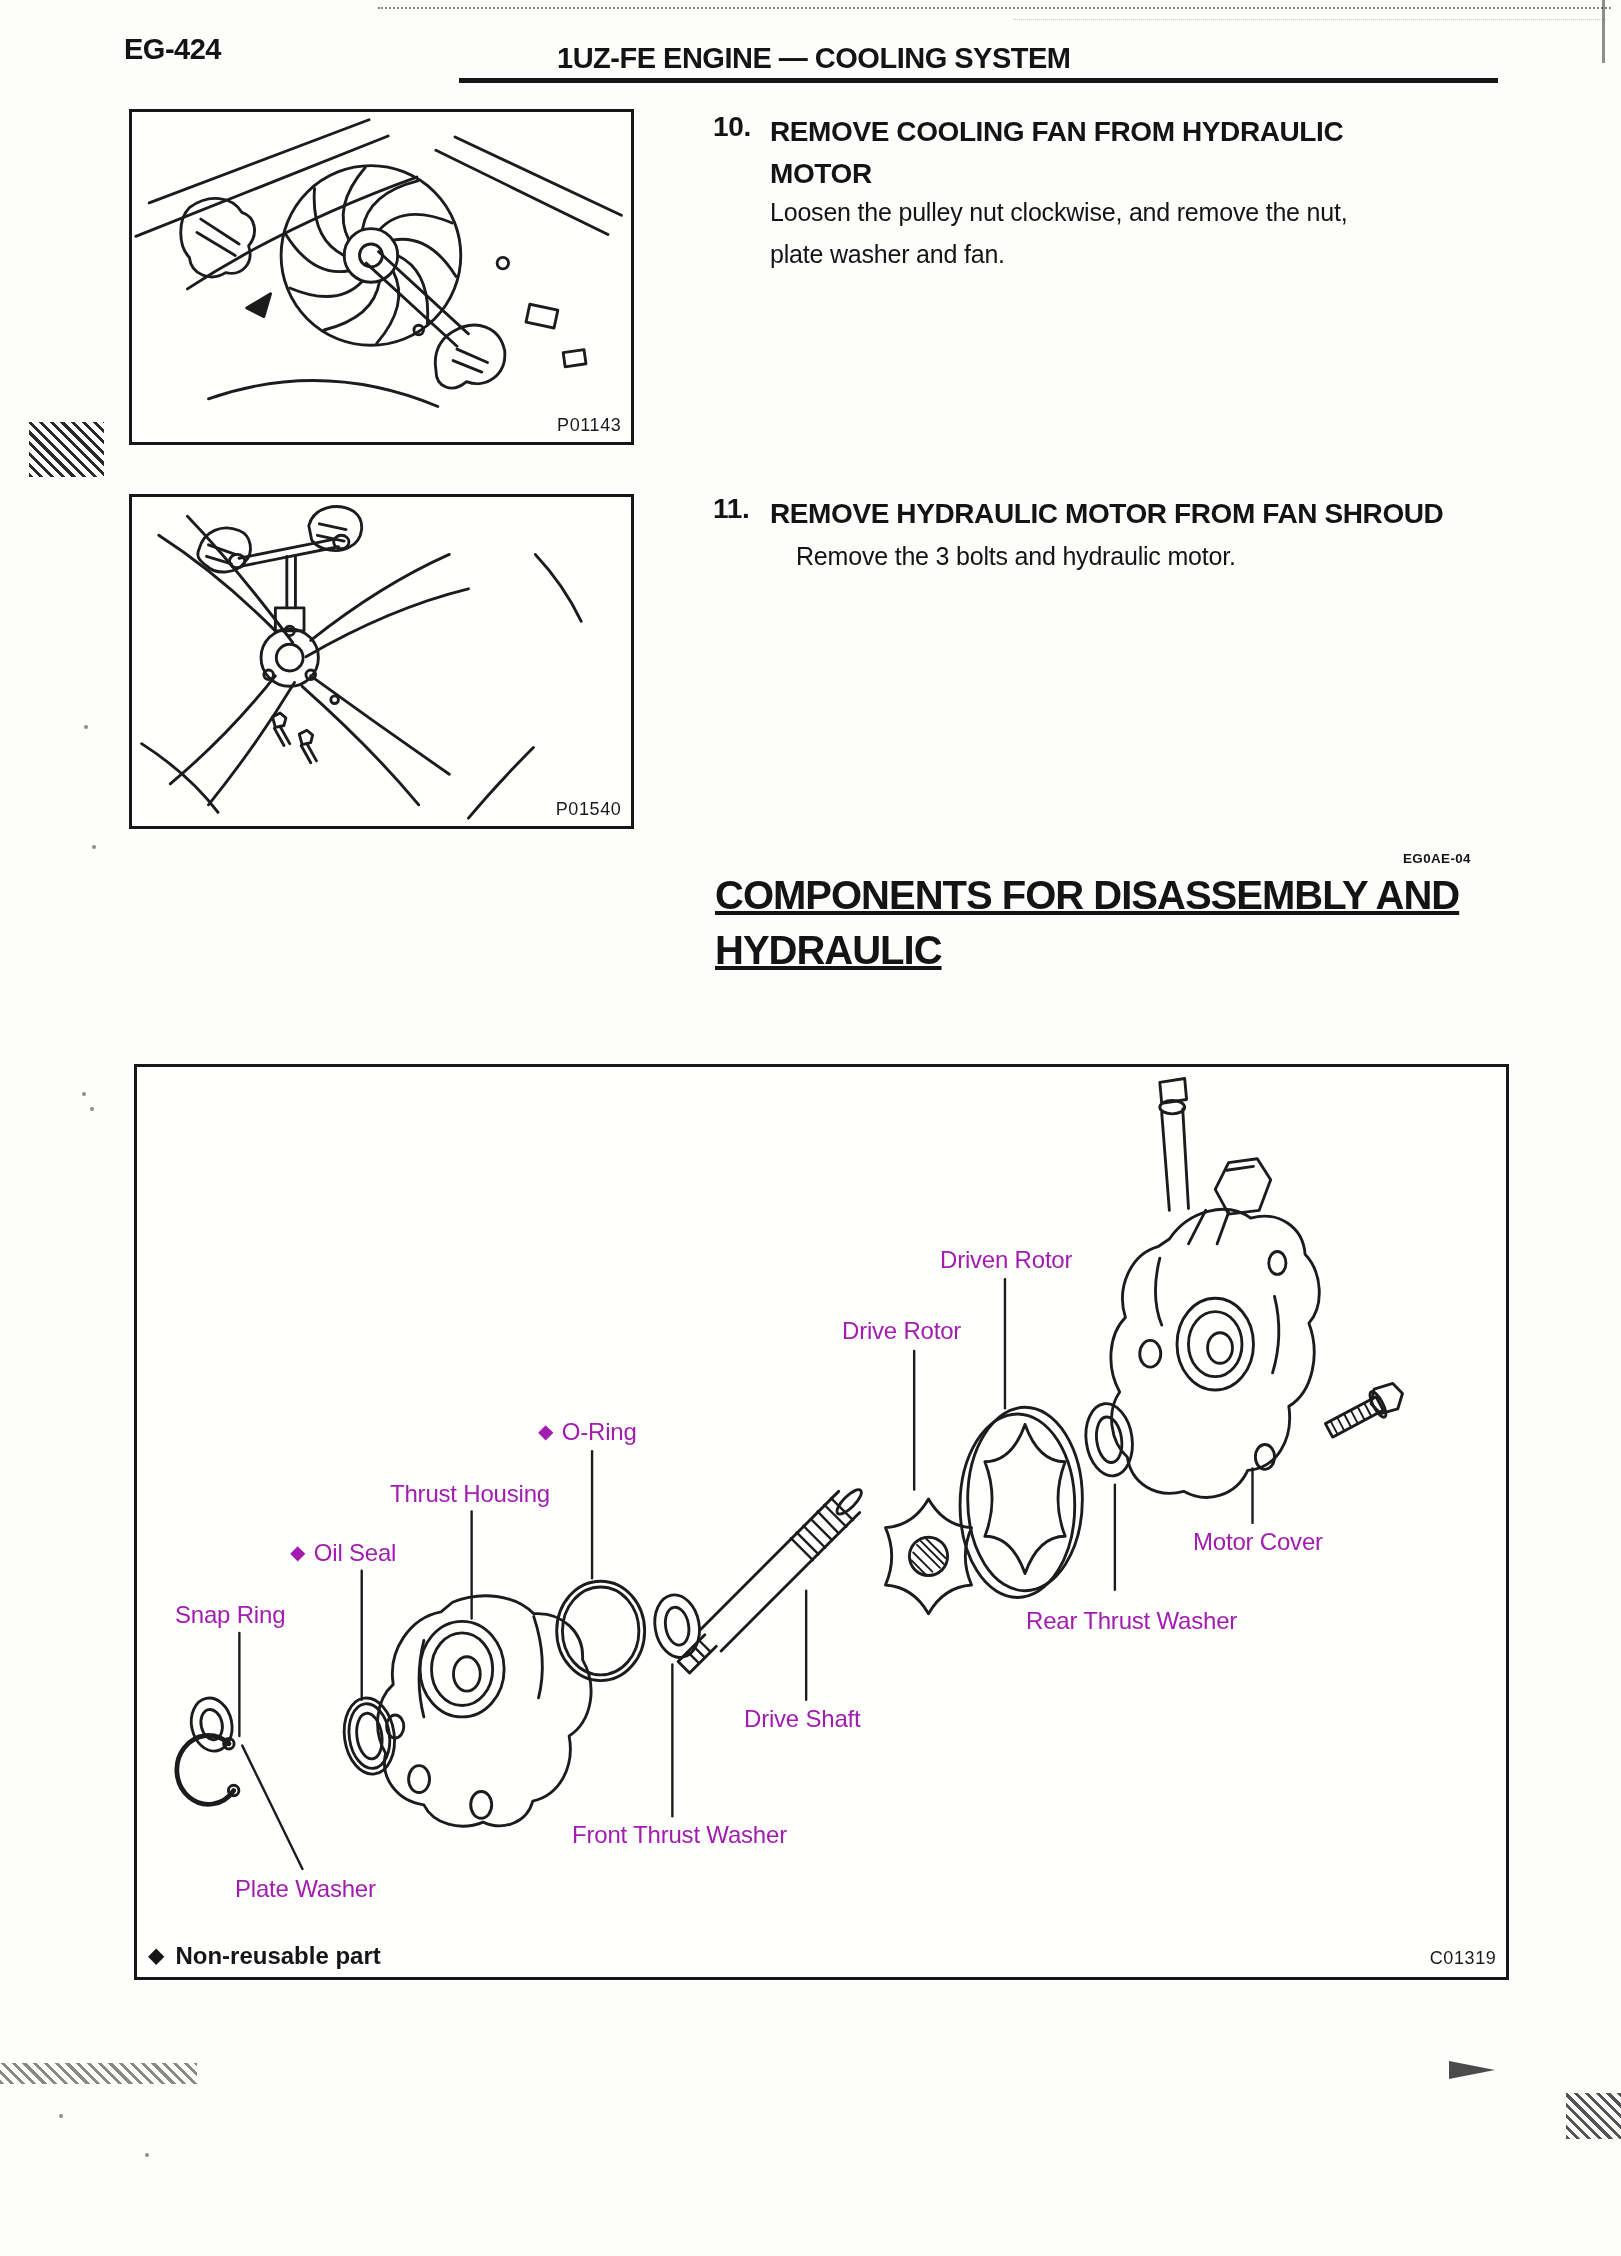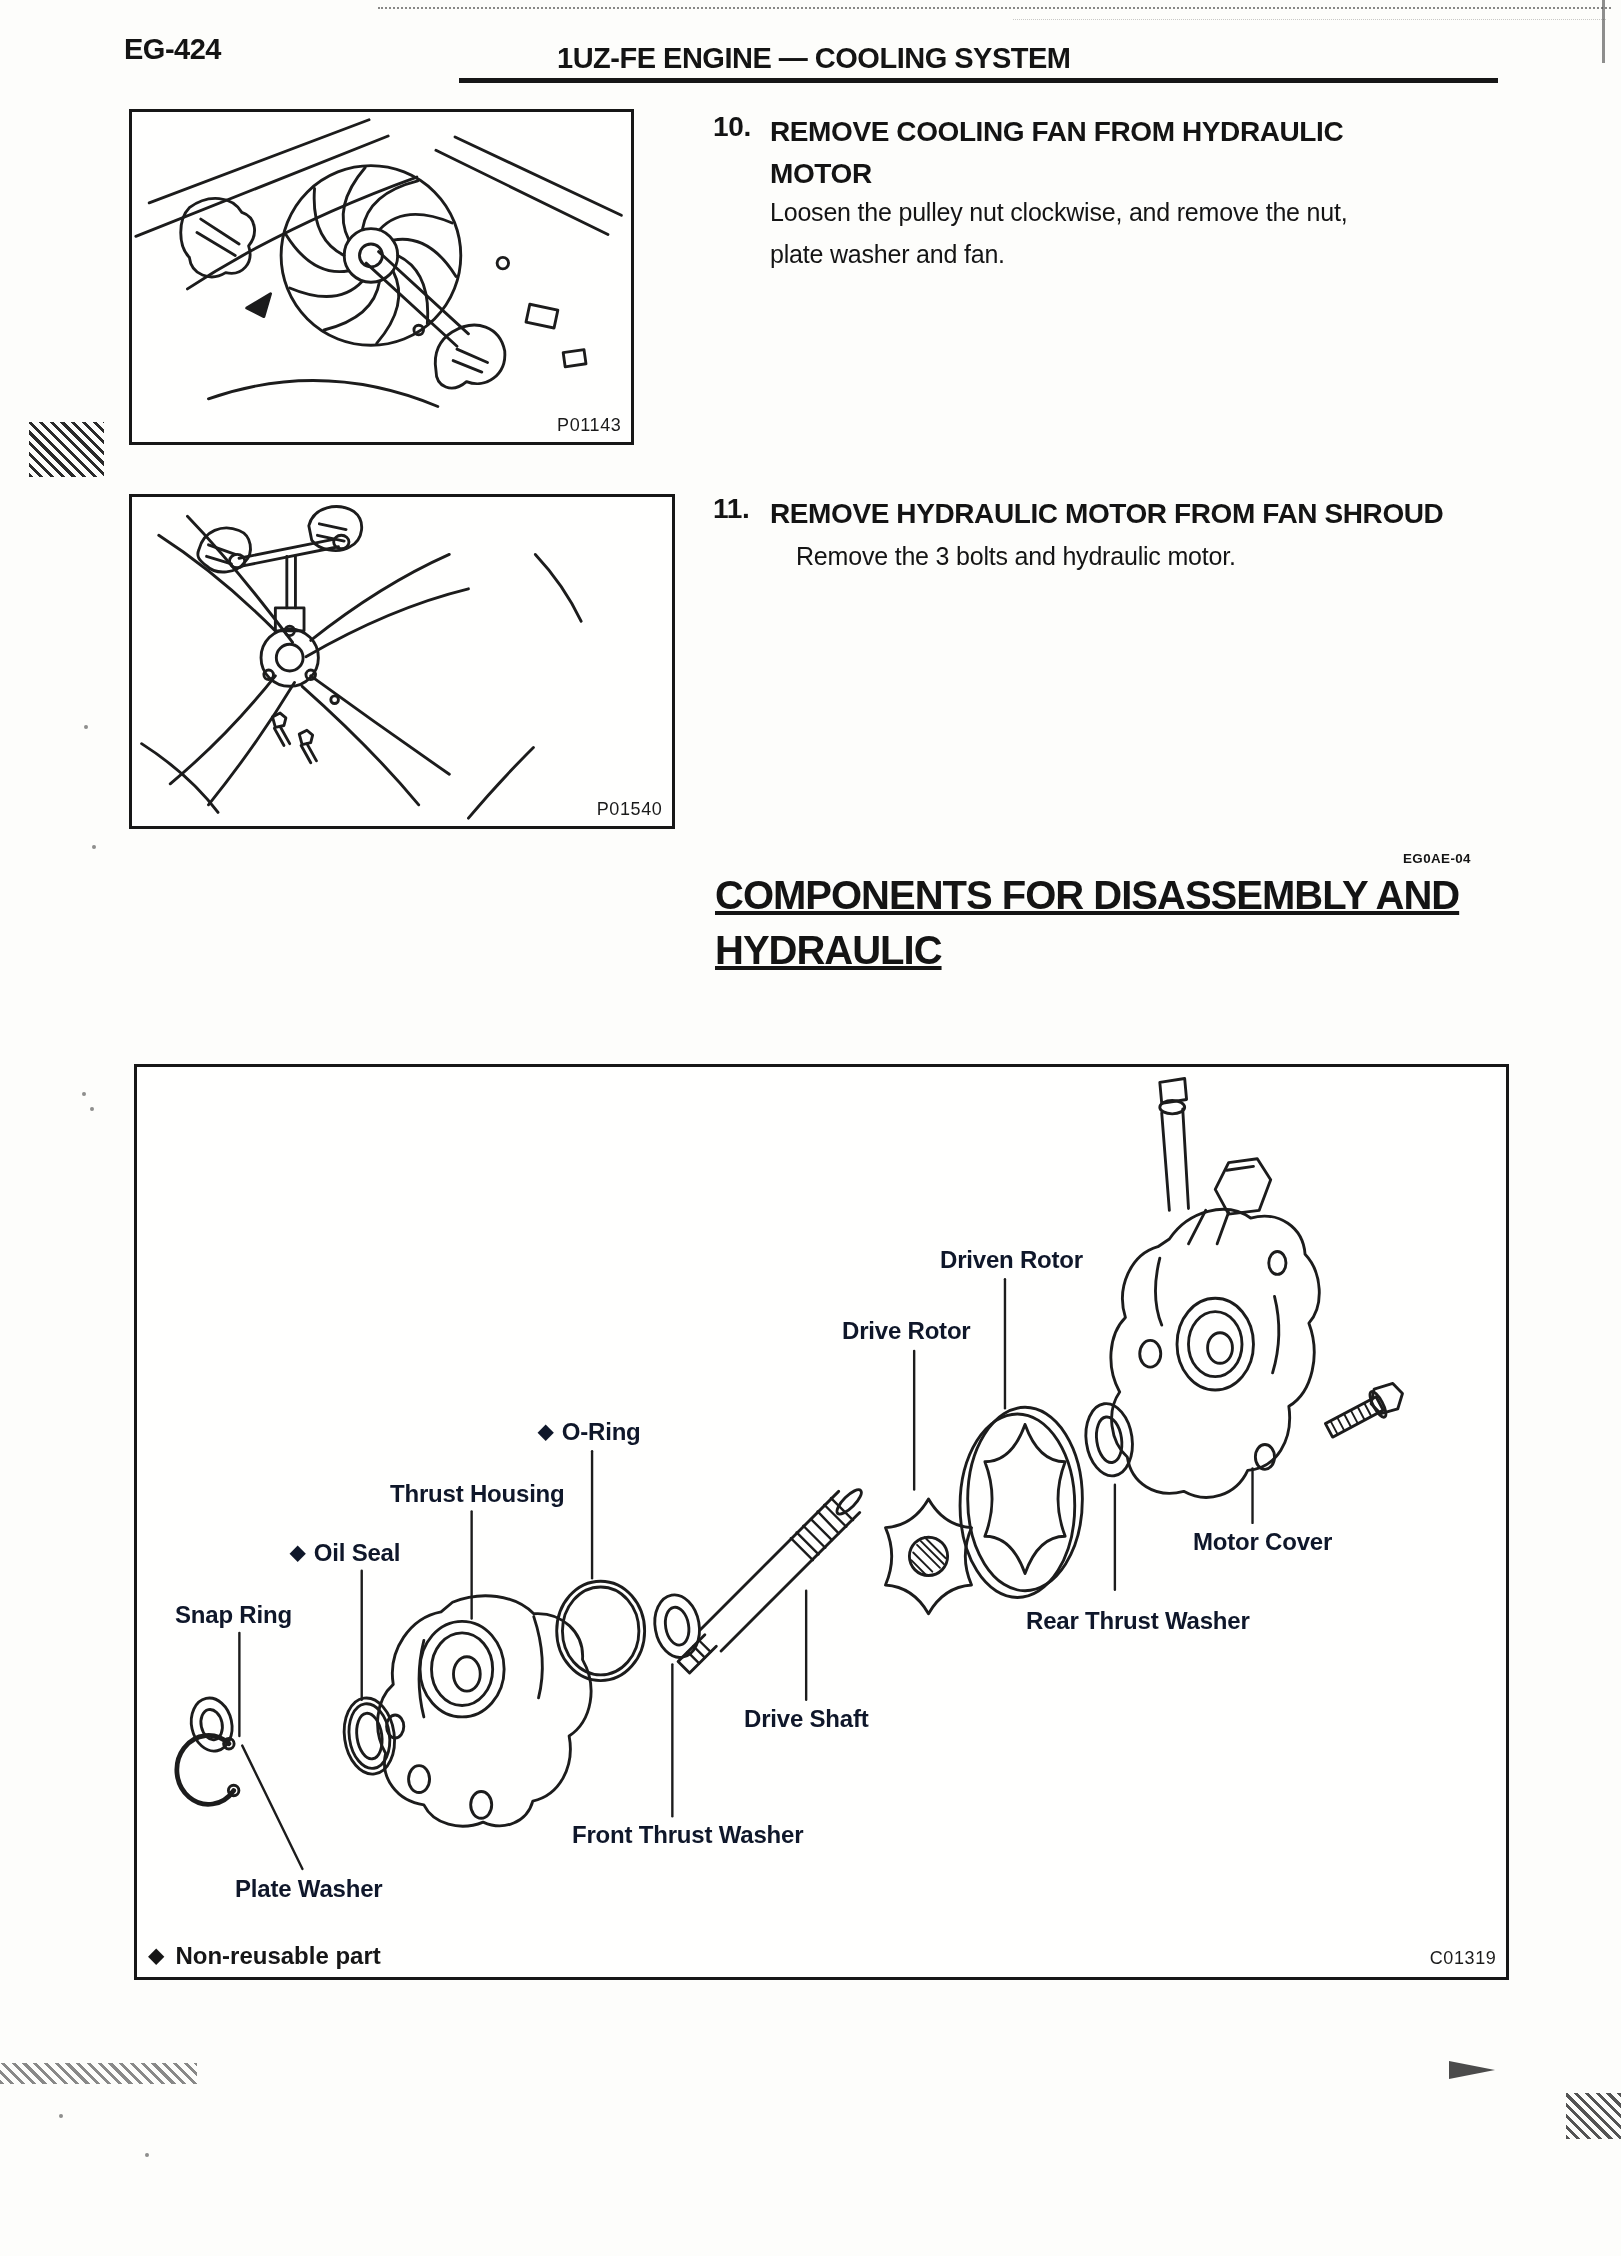--- a/index.html
+++ b/index.html
@@ -9,21 +9,21 @@
   .pageno{font-size:29px;font-weight:bold;letter-spacing:-0.5px;white-space:nowrap;}
   .hdr-title{font-size:29px;font-weight:bold;letter-spacing:-0.5px;white-space:nowrap;}
   .hdr-rule{position:absolute;background:#171717;}
   .figure-box{position:absolute;border:3.8px solid #171717;background:#fffffe;box-sizing:border-box;}
   .fig-code{position:absolute;right:9.6px;bottom:5.7px;font-size:18px;letter-spacing:0.6px;color:#1b1b1b;}
   .step-num{font-size:28px;font-weight:bold;letter-spacing:-0.3px;white-space:nowrap;}
   .step-title div{font-size:28px;font-weight:bold;line-height:42px;letter-spacing:-0.4px;white-space:nowrap;}
   .step-body div{font-size:25px;line-height:42px;letter-spacing:-0.2px;white-space:nowrap;}
   .section-title div{font-size:40px;font-weight:bold;line-height:55px;letter-spacing:-1px;white-space:nowrap;}
   .section-code{font-size:13.4px;font-weight:bold;letter-spacing:0.4px;white-space:nowrap;}
-  .part-label{position:absolute;font-size:24px;font-weight:700;letter-spacing:-0.2px;white-space:nowrap;color:#0f172a;}
+  .part-label{position:absolute;font-size:24px;font-weight:400;letter-spacing:-0.2px;white-space:nowrap;color:#a21caf;}
   .part-label .sym{font-size:20px;margin-right:8.6px;position:relative;top:-1.9px;}
   .note-label{position:absolute;font-size:24px;font-weight:600;white-space:nowrap;color:#161616;}
   .note-label .sym{font-size:20px;margin-right:11.5px;position:relative;top:-1.9px;}
   svg{display:block;}
   .art{position:absolute;left:0;top:0;}
   .hatch{position:absolute;background:repeating-linear-gradient(45deg,#2a2a2a 0 2.9px,rgba(0,0,0,0) 2.9px 7.6px);}
   .noise-dot{position:absolute;width:3.8px;height:3.8px;background:#333;border-radius:50%;opacity:.55;}
   .dotline{position:absolute;border-top:2.9px dotted rgba(20,20,20,.5);height:0;}
 </style>
 </head>
@@ -92,21 +92,21 @@
   <div class="abs step-num" style="left:713px;top:111px;">10.</div>
   <div class="abs step-title" style="left:770px;top:111px;">
     <div>REMOVE COOLING FAN FROM HYDRAULIC</div>
     <div>MOTOR</div>
   </div>
   <div class="abs step-body" style="left:770px;top:191px;">
     <div>Loosen the pulley nut clockwise, and remove the nut,</div>
     <div>plate washer and fan.</div>
   </div>
 
-  <div class="figure-box" style="left:129px;top:494px;width:546px;height:335px;">
+  <div class="figure-box" style="left:129px;top:494px;width:505px;height:335px;">
     <svg class="art" width="497" height="327" viewBox="0 0 520 342" fill="none" stroke="#1c1c1c" stroke-width="3" stroke-linecap="round" stroke-linejoin="round">
 
       <path d="M150 140 Q90 80 28 40"></path>
       <path d="M168 152 Q108 72 58 20"></path>
       <path d="M187 150 Q260 92 332 60"></path>
       <path d="M182 167 Q270 116 352 96"></path>
       <path d="M150 187 Q100 250 40 300"></path>
       <path d="M170 194 Q130 260 80 322"></path>
       <path d="M187 187 Q260 240 332 290"></path>
       <path d="M178 198 Q250 262 300 322"></path>

